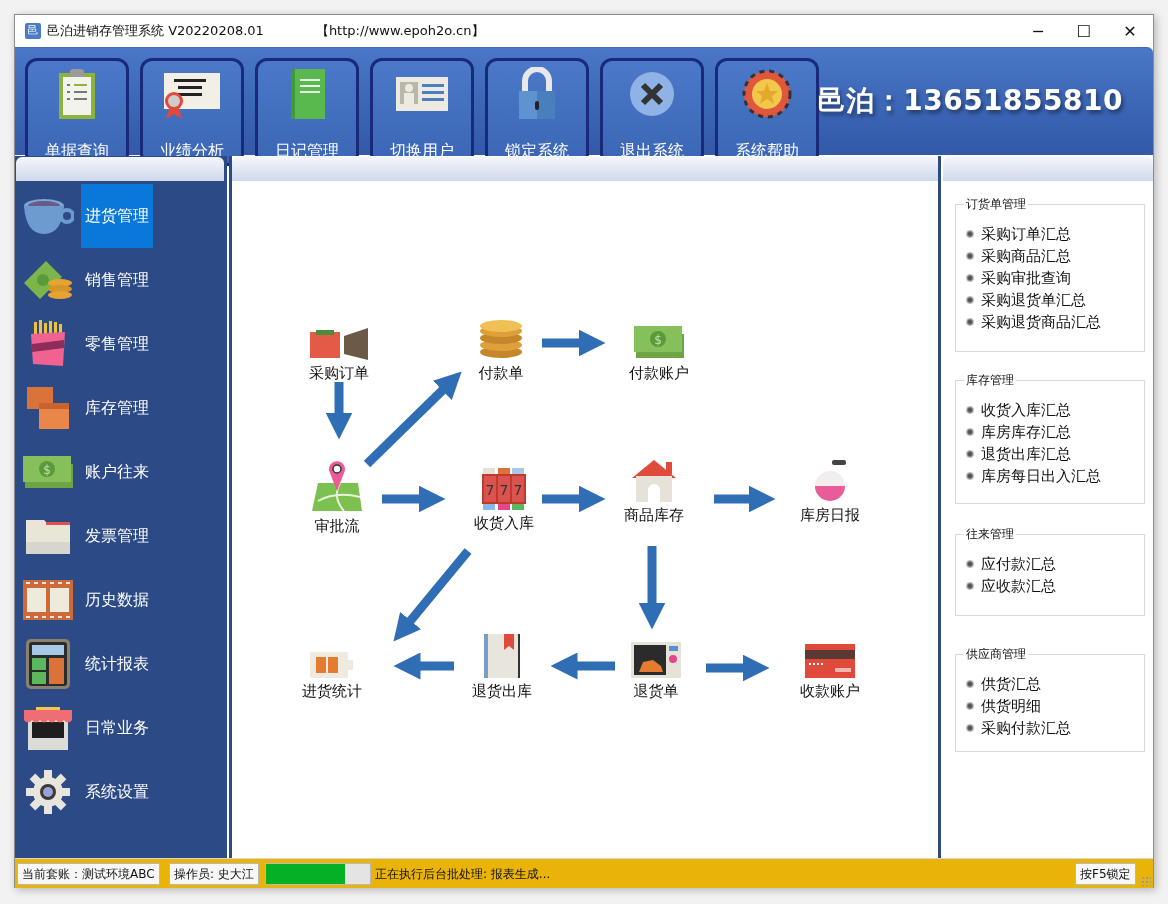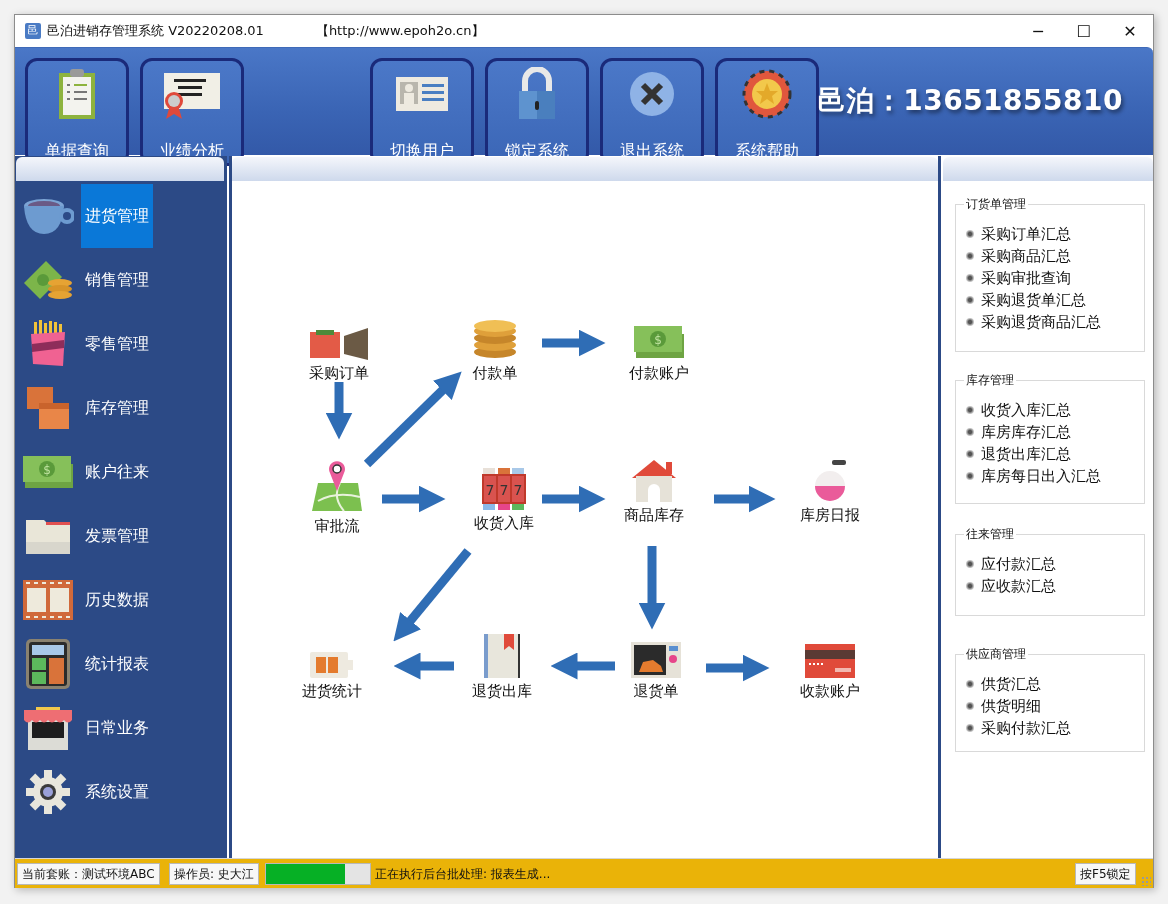--- a/index.html
+++ b/index.html
@@ -88,20 +88,32 @@
             <rect x="2" y="6" width="56" height="36" fill="#f1efe6"></rect>
             <rect x="12" y="12" width="32" height="3" fill="#222"></rect>
             <rect x="16" y="19" width="24" height="3" fill="#222"></rect>
             <rect x="16" y="26" width="24" height="3" fill="#222"></rect>
             <polygon points="8,38 4,52 12,47 20,52 16,38" fill="#e0493b"></polygon>
             <circle cx="12" cy="34" r="9" fill="#e0493b"></circle>
             <circle cx="12" cy="34" r="6" fill="#ccc"></circle>
           </svg>
       </div>
       <div class="lbl">业绩分析</div>
+    </div>
+    <div class="tool-btn" style="left:240px">
+      <div class="icon-area">
+        <svg width="40" height="54" viewBox="0 0 40 54">
+            <rect x="4" y="2" width="34" height="50" fill="#3f9b3a"></rect>
+            <rect x="8" y="2" width="30" height="50" fill="#59b94f"></rect>
+            <rect x="13" y="12" width="20" height="2" fill="#e9f5e6"></rect>
+            <rect x="13" y="18" width="20" height="2" fill="#e9f5e6"></rect>
+            <rect x="13" y="24" width="20" height="2" fill="#e9f5e6"></rect>
+          </svg>
+      </div>
+      <div class="lbl">日记管理</div>
     </div>
     <div class="tool-btn" style="left:355px">
       <div class="icon-area">
         <svg width="54" height="36" viewBox="0 0 54 36">
             <rect x="1" y="1" width="52" height="34" fill="#eeeae0"></rect>
             <rect x="5" y="6" width="18" height="22" fill="#b9b6ad"></rect>
             <circle cx="14" cy="12" r="4" fill="#eeeae0"></circle>
             <rect x="9" y="17" width="10" height="11" fill="#eeeae0"></rect>
             <rect x="27" y="8" width="22" height="3" fill="#4a7fc2"></rect>
             <rect x="27" y="15" width="22" height="3" fill="#4a7fc2"></rect>
@@ -311,21 +323,21 @@
     <div class="flow-node" style="left:57px;top:160px">
       <div class="ficon">
         <svg width="58" height="32" viewBox="0 0 58 32">
             <rect x="0" y="4" width="30" height="26" fill="#e35b47"></rect>
             <rect x="6" y="2" width="18" height="5" fill="#4d8a3a"></rect>
             <polygon points="34,8 58,0 58,32 34,26" fill="#6b5a45"></polygon>
           </svg>
       </div>
       <div class="flbl">采购订单</div>
     </div>
-    <div class="flow-node" style="left:213px;top:160px">
+    <div class="flow-node" style="left:219px;top:160px">
       <div class="ficon">
         <svg width="46" height="42" viewBox="0 0 46 42">
             <ellipse cx="23" cy="34" rx="21" ry="6" fill="#c6862a"></ellipse>
             <ellipse cx="23" cy="27" rx="21" ry="6" fill="#dfa03a"></ellipse>
             <ellipse cx="23" cy="20" rx="21" ry="6" fill="#c6862a"></ellipse>
             <ellipse cx="23" cy="13" rx="21" ry="6" fill="#dfa03a"></ellipse>
             <ellipse cx="23" cy="8" rx="21" ry="6" fill="#f0bf55"></ellipse>
           </svg>
       </div>
       <div class="flbl">付款单</div>

